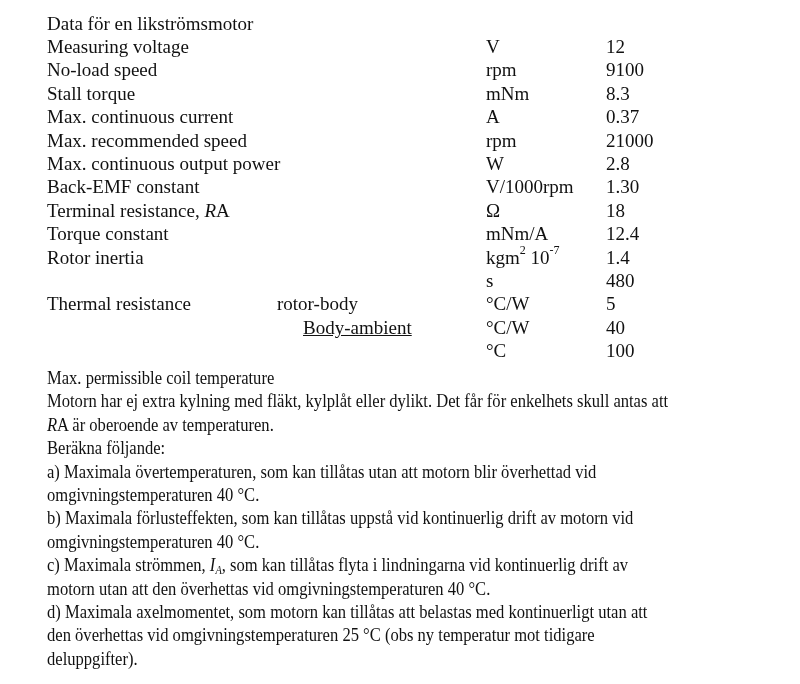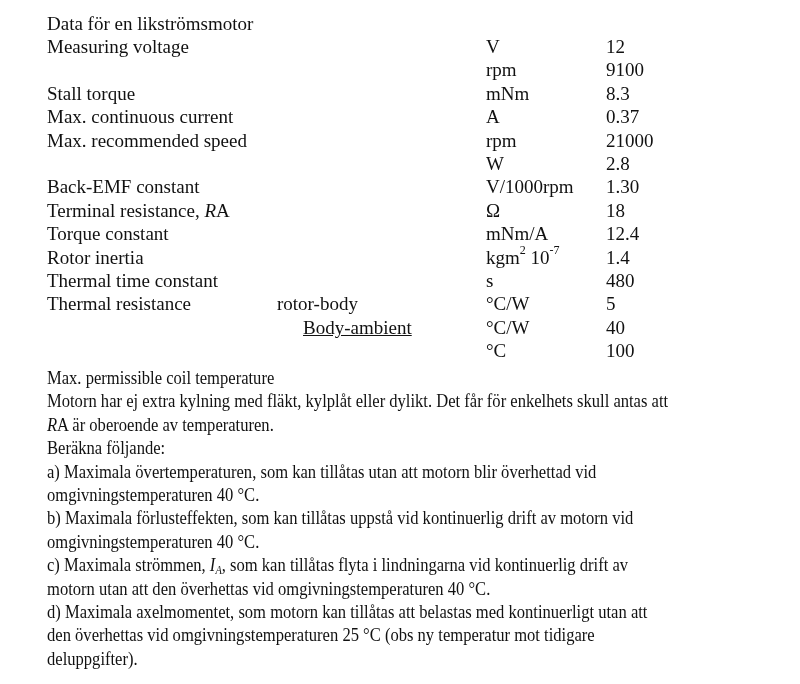--- a/index.html
+++ b/index.html
@@ -40,39 +40,41 @@
 
   <div class="line title">Data för en likströmsmotor</div>
 
   <div class="tbl">
     <div class="row" style="top:0px">
       <span class="param">Measuring voltage</span>
       <span class="unit">V</span>
       <span class="val">12</span>
     </div>
     <div class="row" style="top:23.4px">
+      <span class="param">No-load speed</span>
       <span class="unit">rpm</span>
       <span class="val">9100</span>
     </div>
     <div class="row" style="top:46.8px">
       <span class="param">Stall torque</span>
       <span class="unit">mNm</span>
       <span class="val">8.3</span>
     </div>
     <div class="row" style="top:70.2px">
       <span class="param">Max. continuous current</span>
       <span class="unit">A</span>
       <span class="val">0.37</span>
     </div>
     <div class="row" style="top:93.6px">
       <span class="param">Max. recommended speed</span>
       <span class="unit">rpm</span>
       <span class="val">21000</span>
     </div>
     <div class="row" style="top:117px">
+      <span class="param">Max. continuous output power</span>
       <span class="unit">W</span>
       <span class="val">2.8</span>
     </div>
     <div class="row" style="top:140.4px">
       <span class="param">Back-EMF constant</span>
       <span class="unit">V/1000rpm</span>
       <span class="val">1.30</span>
     </div>
     <div class="row" style="top:163.8px">
       <span class="param"><span>Terminal resistance, </span><i>R</i><span>A</span></span>
@@ -83,21 +85,20 @@
       <span class="param">Torque constant</span>
       <span class="unit">mNm/A</span>
       <span class="val">12.4</span>
     </div>
     <div class="row" style="top:210.6px">
       <span class="param">Rotor inertia</span>
       <span class="unit"><span>kgm</span><sup>2</sup><span> 10</span><sup>-7</sup></span>
       <span class="val">1.4</span>
     </div>
     <div class="row" style="top:234px">
-      <span class="param">Thermal time constant</span>
       <span class="unit">s</span>
       <span class="val">480</span>
     </div>
     <div class="row" style="top:257.4px">
       <span class="param">Thermal resistance</span>
       <span class="sub">rotor-body</span>
       <span class="unit">°C/W</span>
       <span class="val">5</span>
     </div>
     <div class="row" style="top:280.8px">

